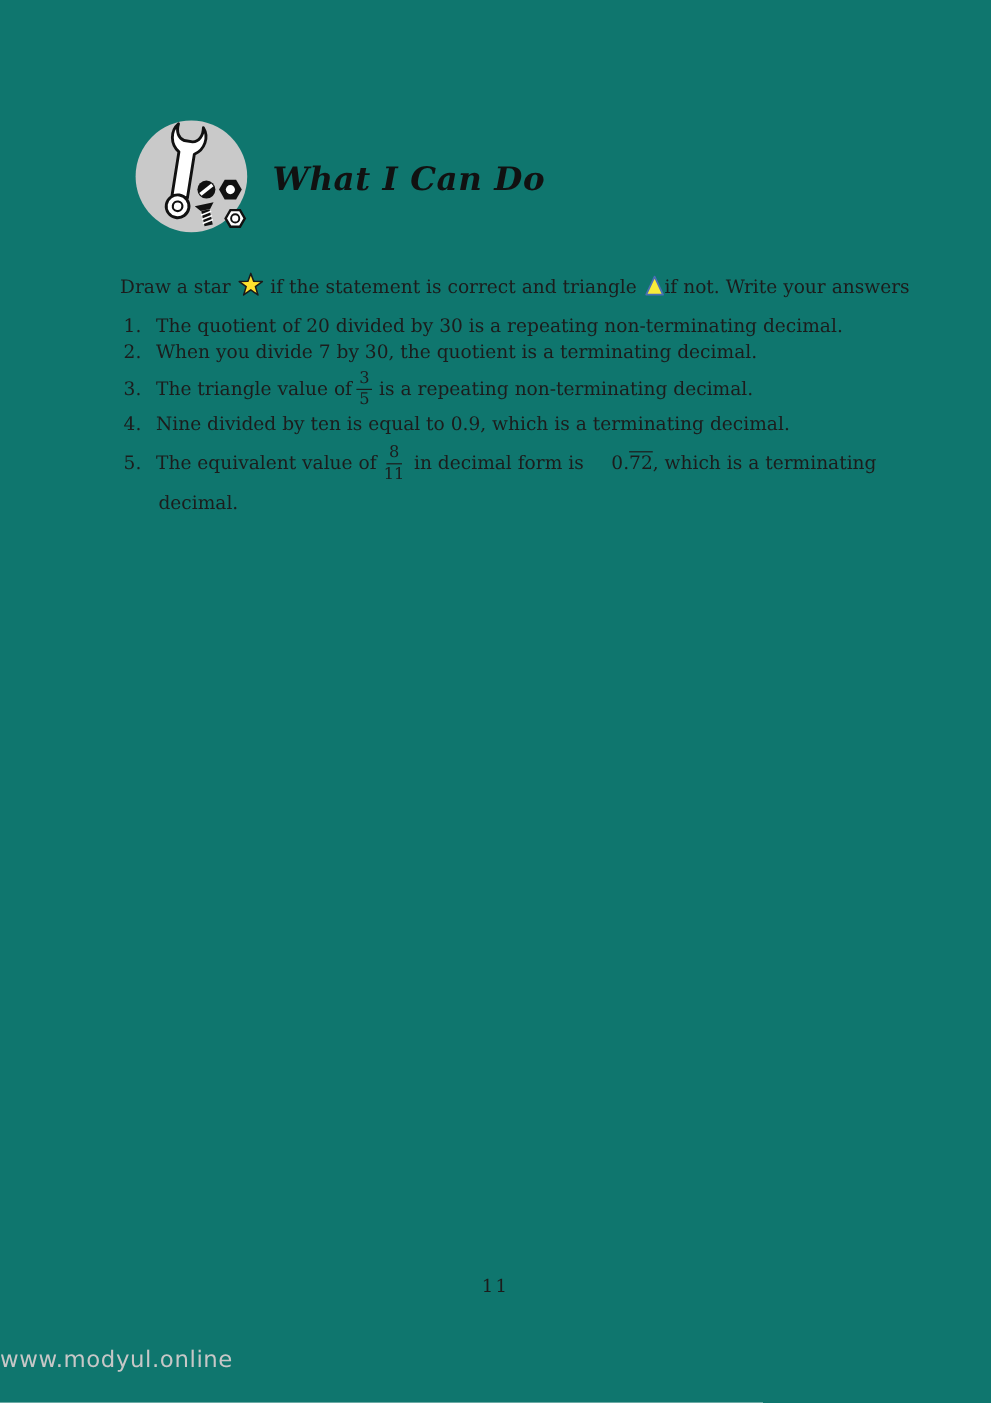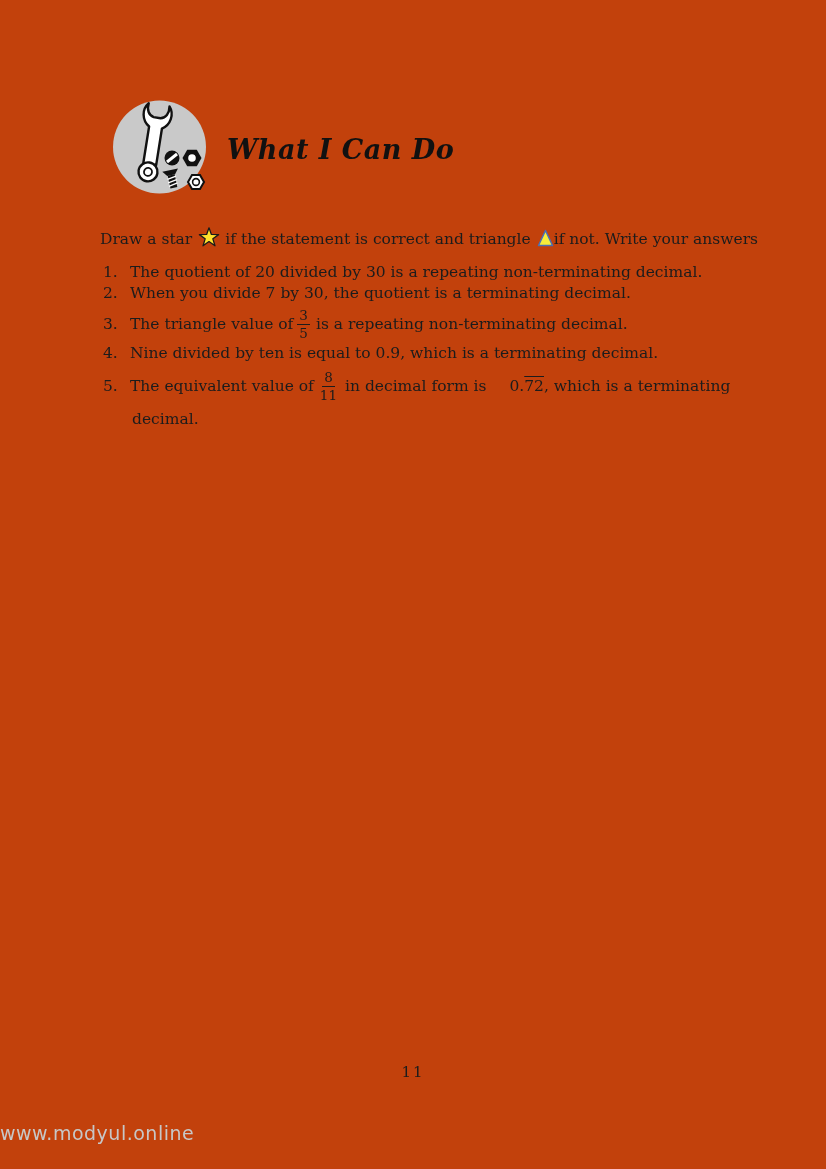--- a/index.html
+++ b/index.html
@@ -1,21 +1,21 @@
 <!DOCTYPE html>
 <html><head>
 <meta charset="utf-8">
 <style>
   * { margin: 0; padding: 0; box-sizing: border-box; }
   html, body { background: #ffffff; }
   .page {
     position: relative;
     width: 826px;
     height: 1169px;
-    background: #c2410c;
+    background: #0f766e;
     font-family: "DejaVu Serif", "Liberation Serif", serif;
     color: #1c1c1c;
     overflow: hidden;
   }
   .header-icon {
     position: absolute;
     left: 112px;
     top: 99px;
     width: 95px;
     height: 96px;

